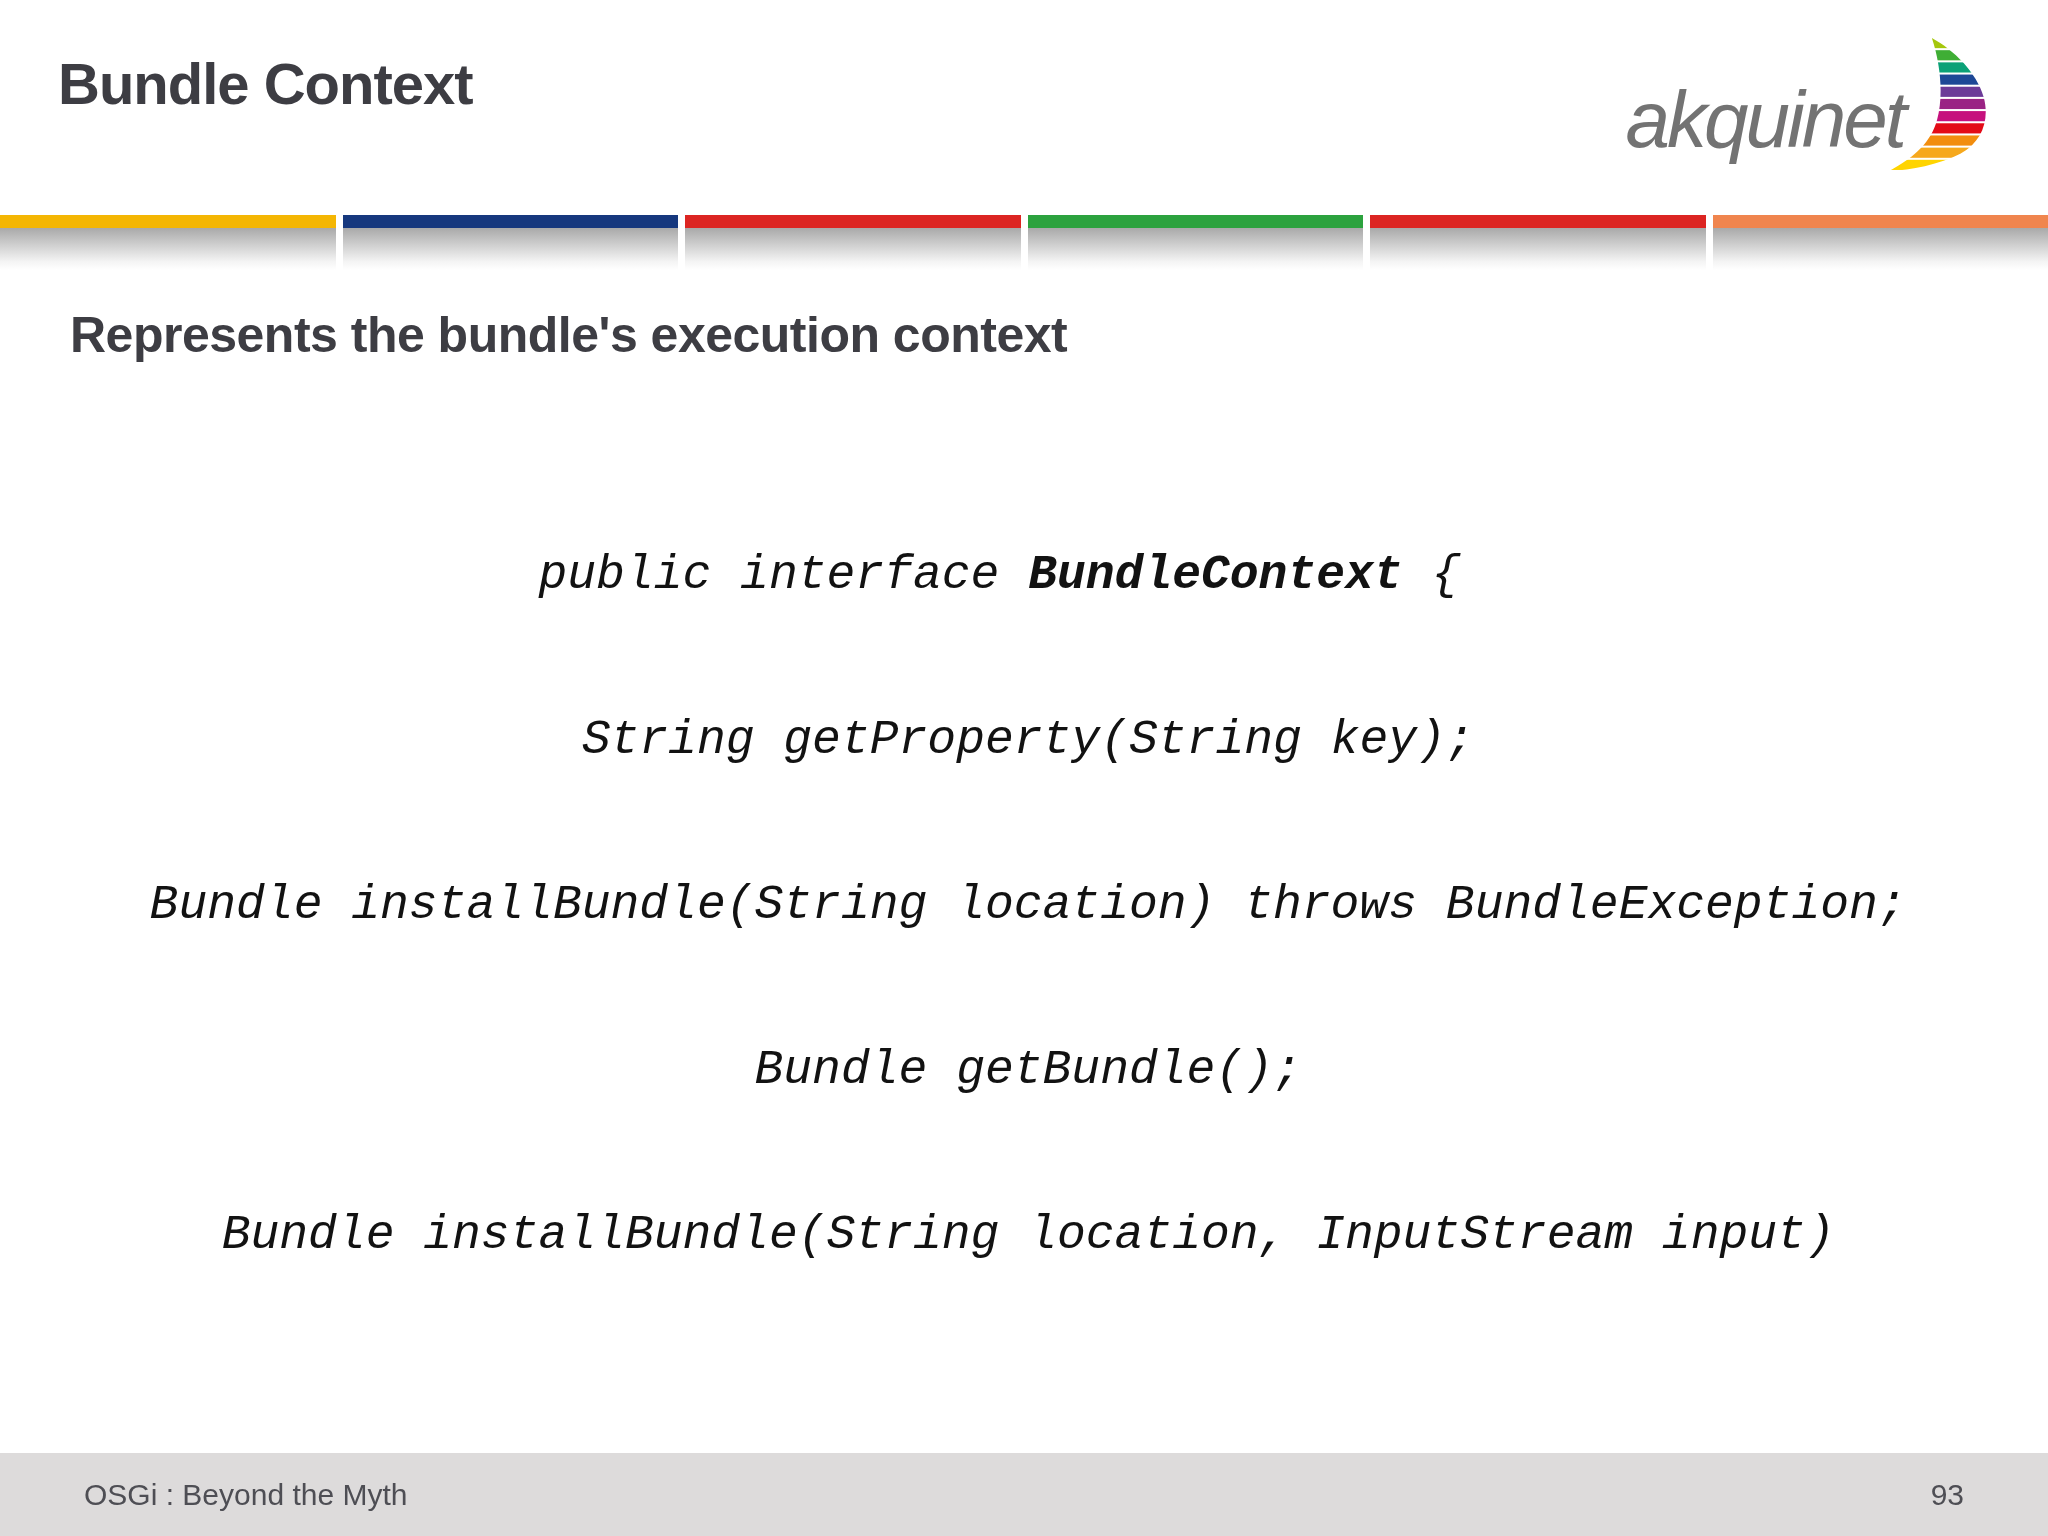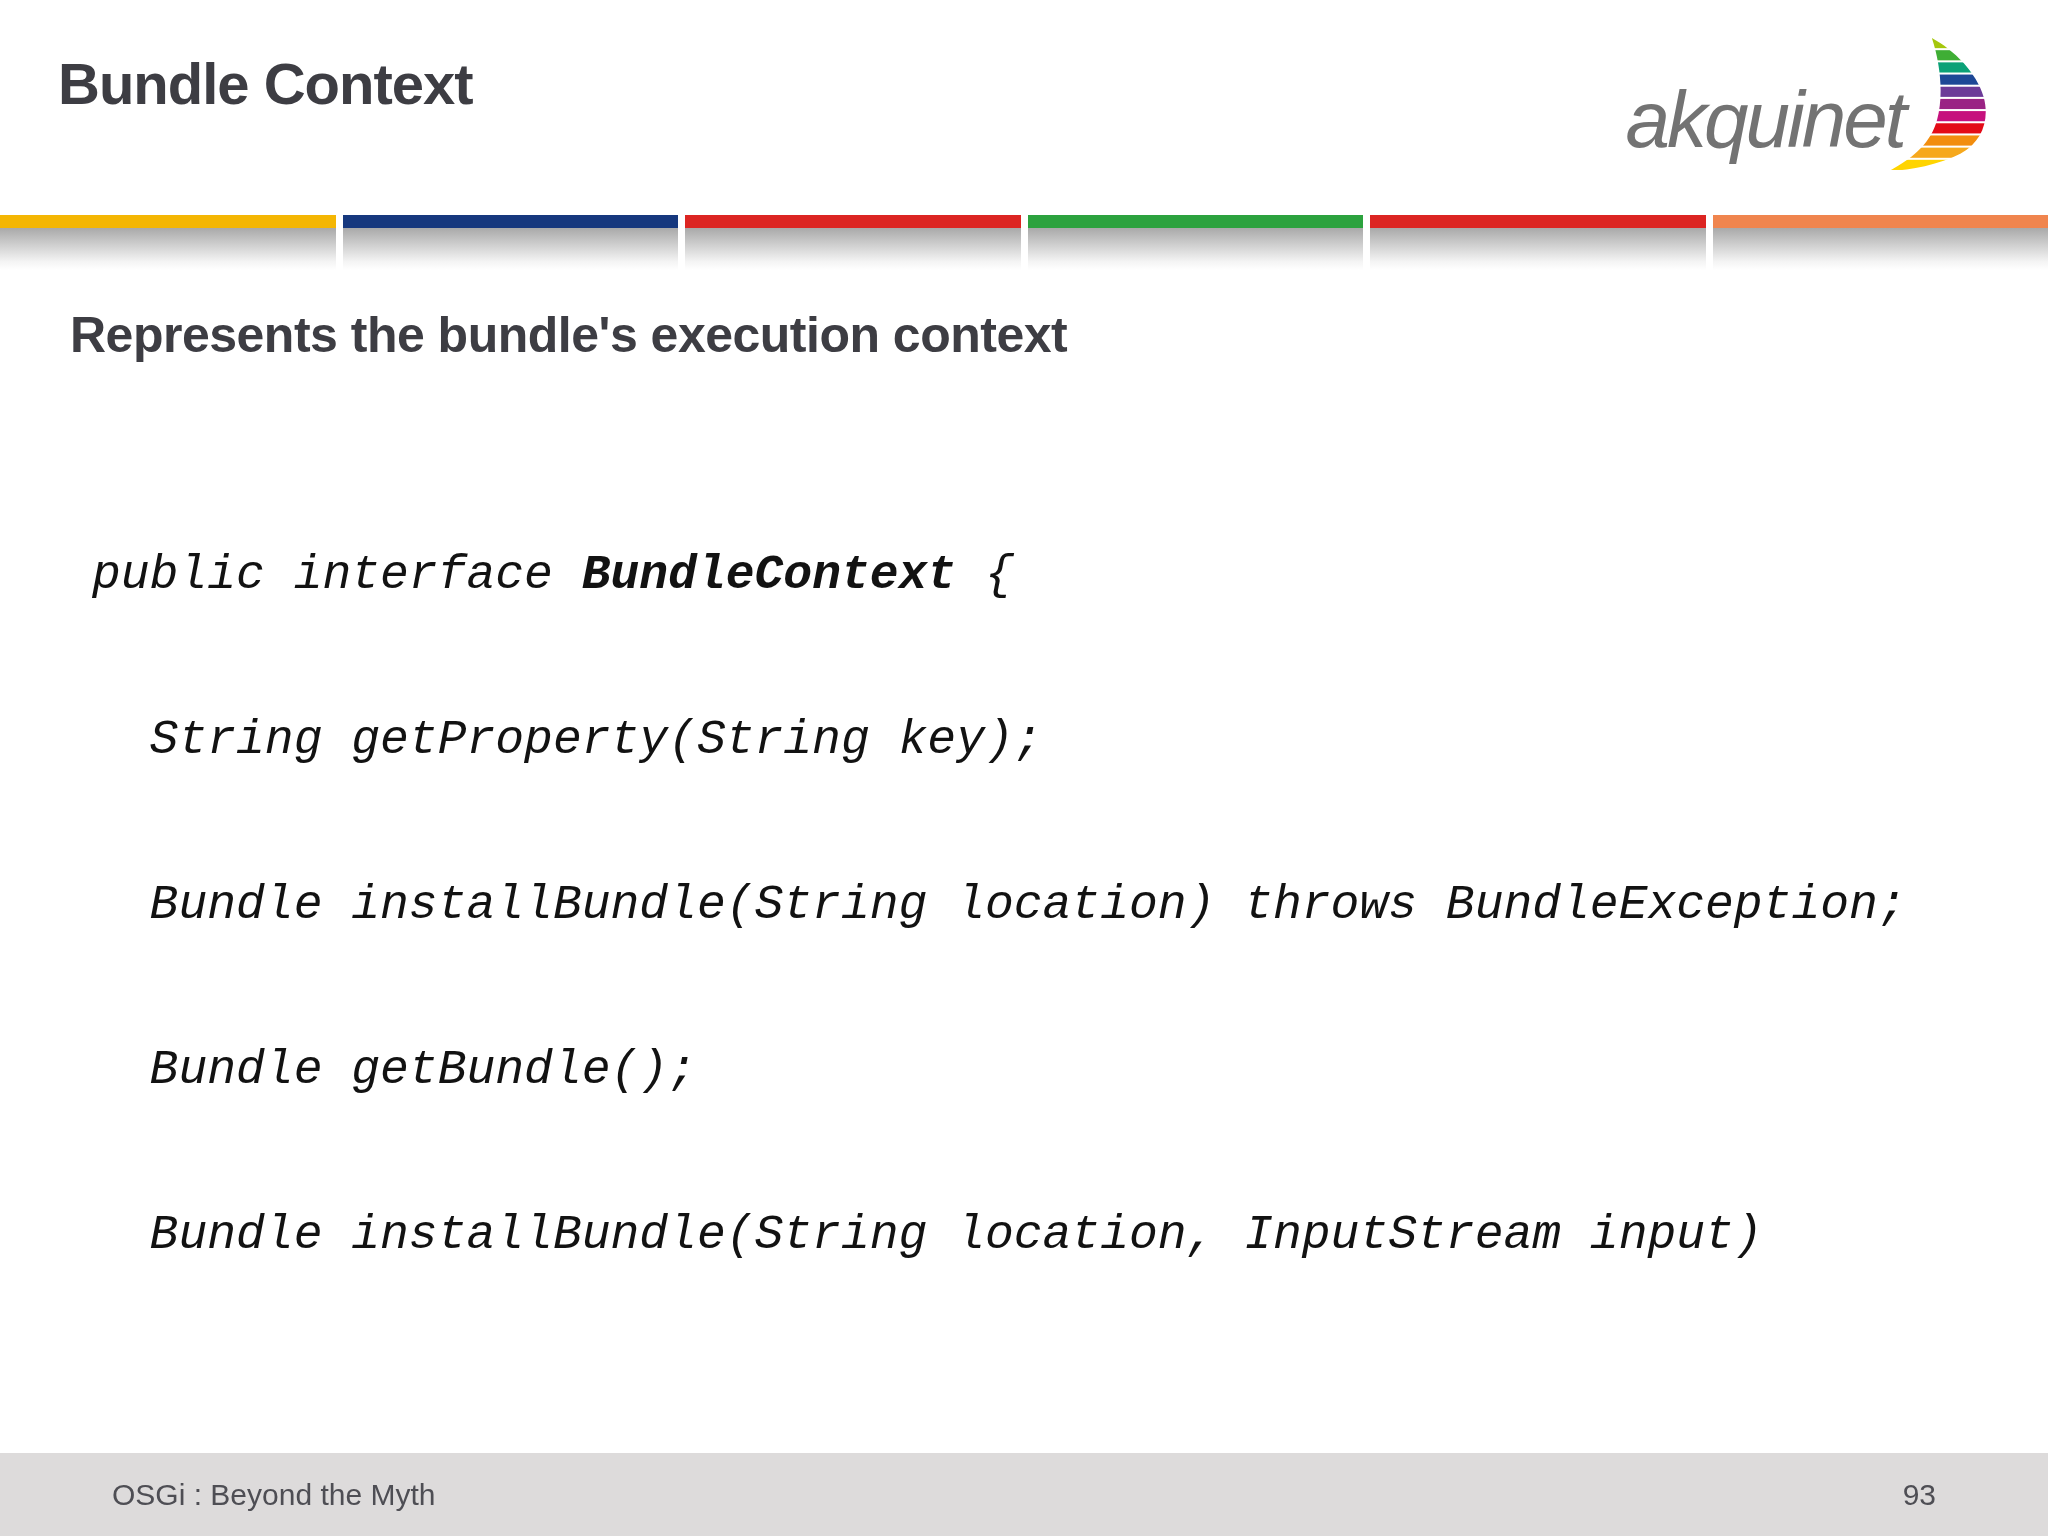--- a/index.html
+++ b/index.html
@@ -1,20 +1,20 @@
 <!DOCTYPE html>
 <html><head>
 <meta charset="utf-8">
 <style>
   html,body{margin:0;padding:0;}
   body{
     width:2048px;height:1536px;background:#ffffff;position:relative;
     font-family:"Liberation Sans",sans-serif;overflow:hidden;
   }
-  .slide{position:absolute;inset:0;}
+  .slide{position:absolute;inset:0;text-align:center;}
 
   
   .title{
     position:absolute;left:58px;top:50px;margin:0;
     font-size:58px;font-weight:700;color:#3d3d43;letter-spacing:-1px;
   }
   .logo{
     position:absolute;top:38px;right:56px;
     display:flex;align-items:flex-start;
   }
@@ -50,21 +50,21 @@
     white-space:pre;
   }
   .code-line{white-space:pre;}
   .code .bold{font-weight:700;}
 
   
   .footer{
     position:absolute;left:0;right:0;bottom:0;height:83px;
     background:#dddbdb;
     display:flex;align-items:center;justify-content:space-between;
-    padding:0 112px;box-sizing:border-box;
+    padding:0 84px;box-sizing:border-box;
     font-size:30px;color:#4e4e54;
   }
 </style>
 </head>
 <body>
 
 <div class="slide">
 
   <h1 class="title">Bundle Context</h1>
 

